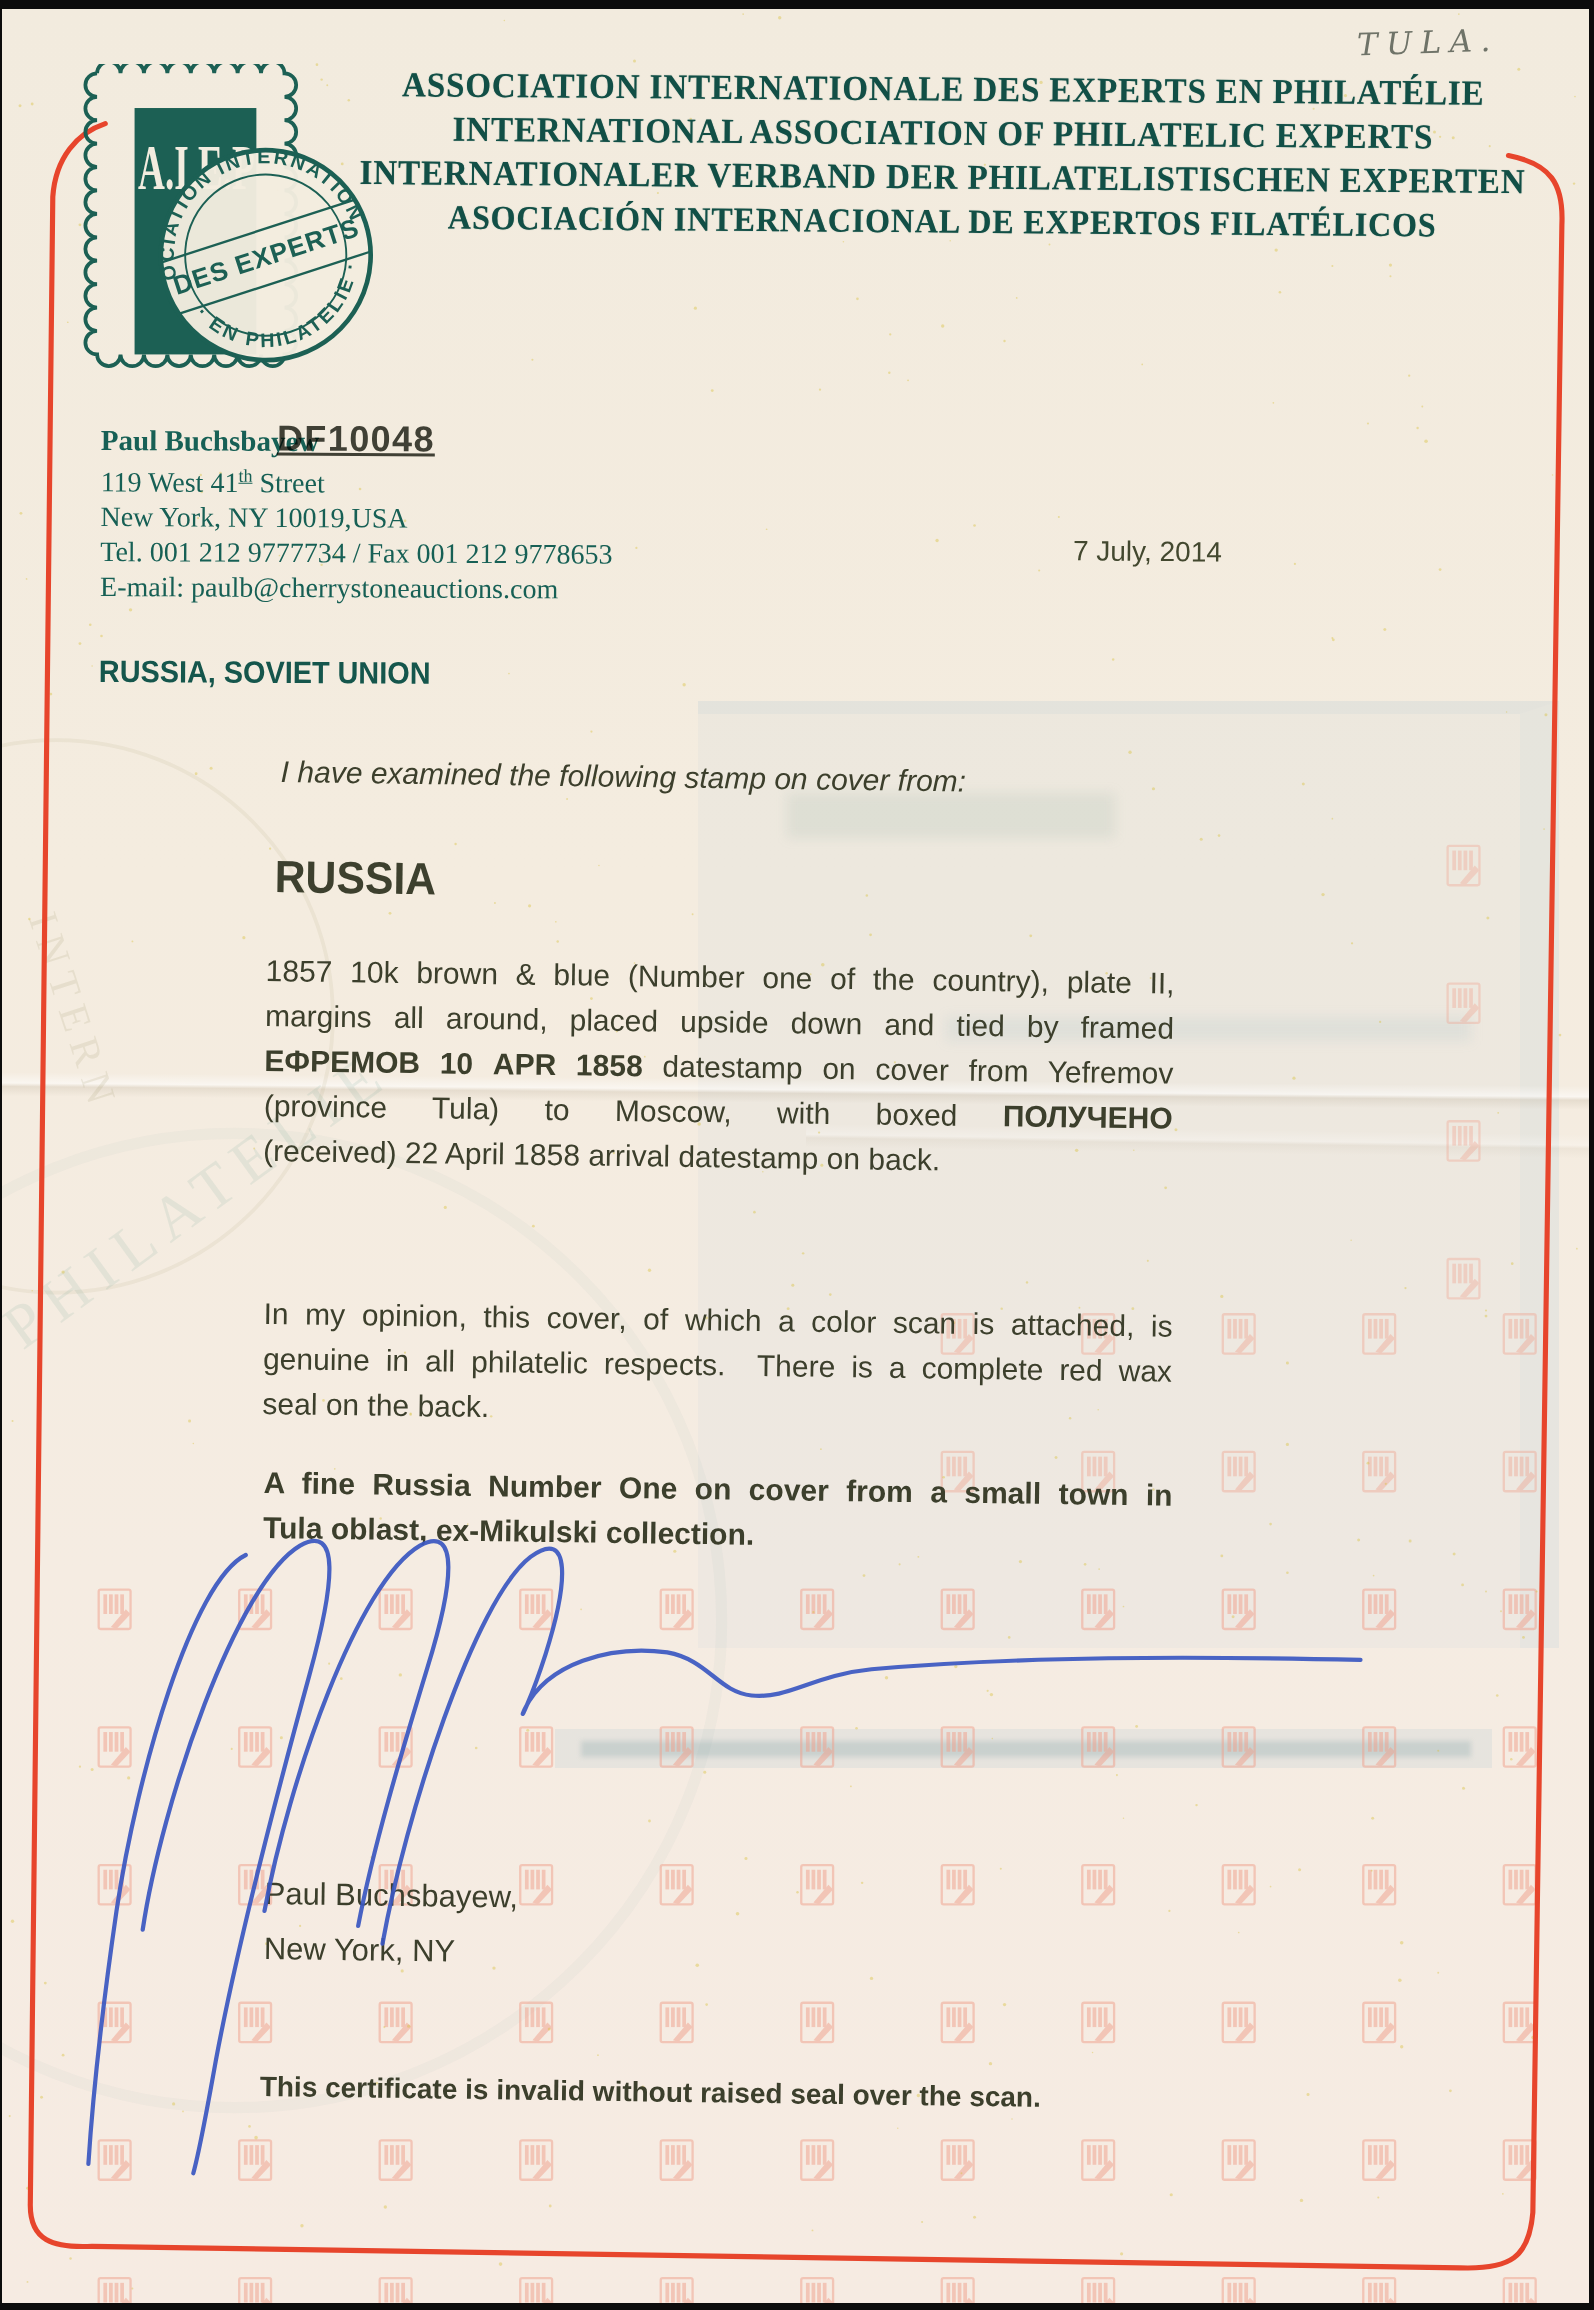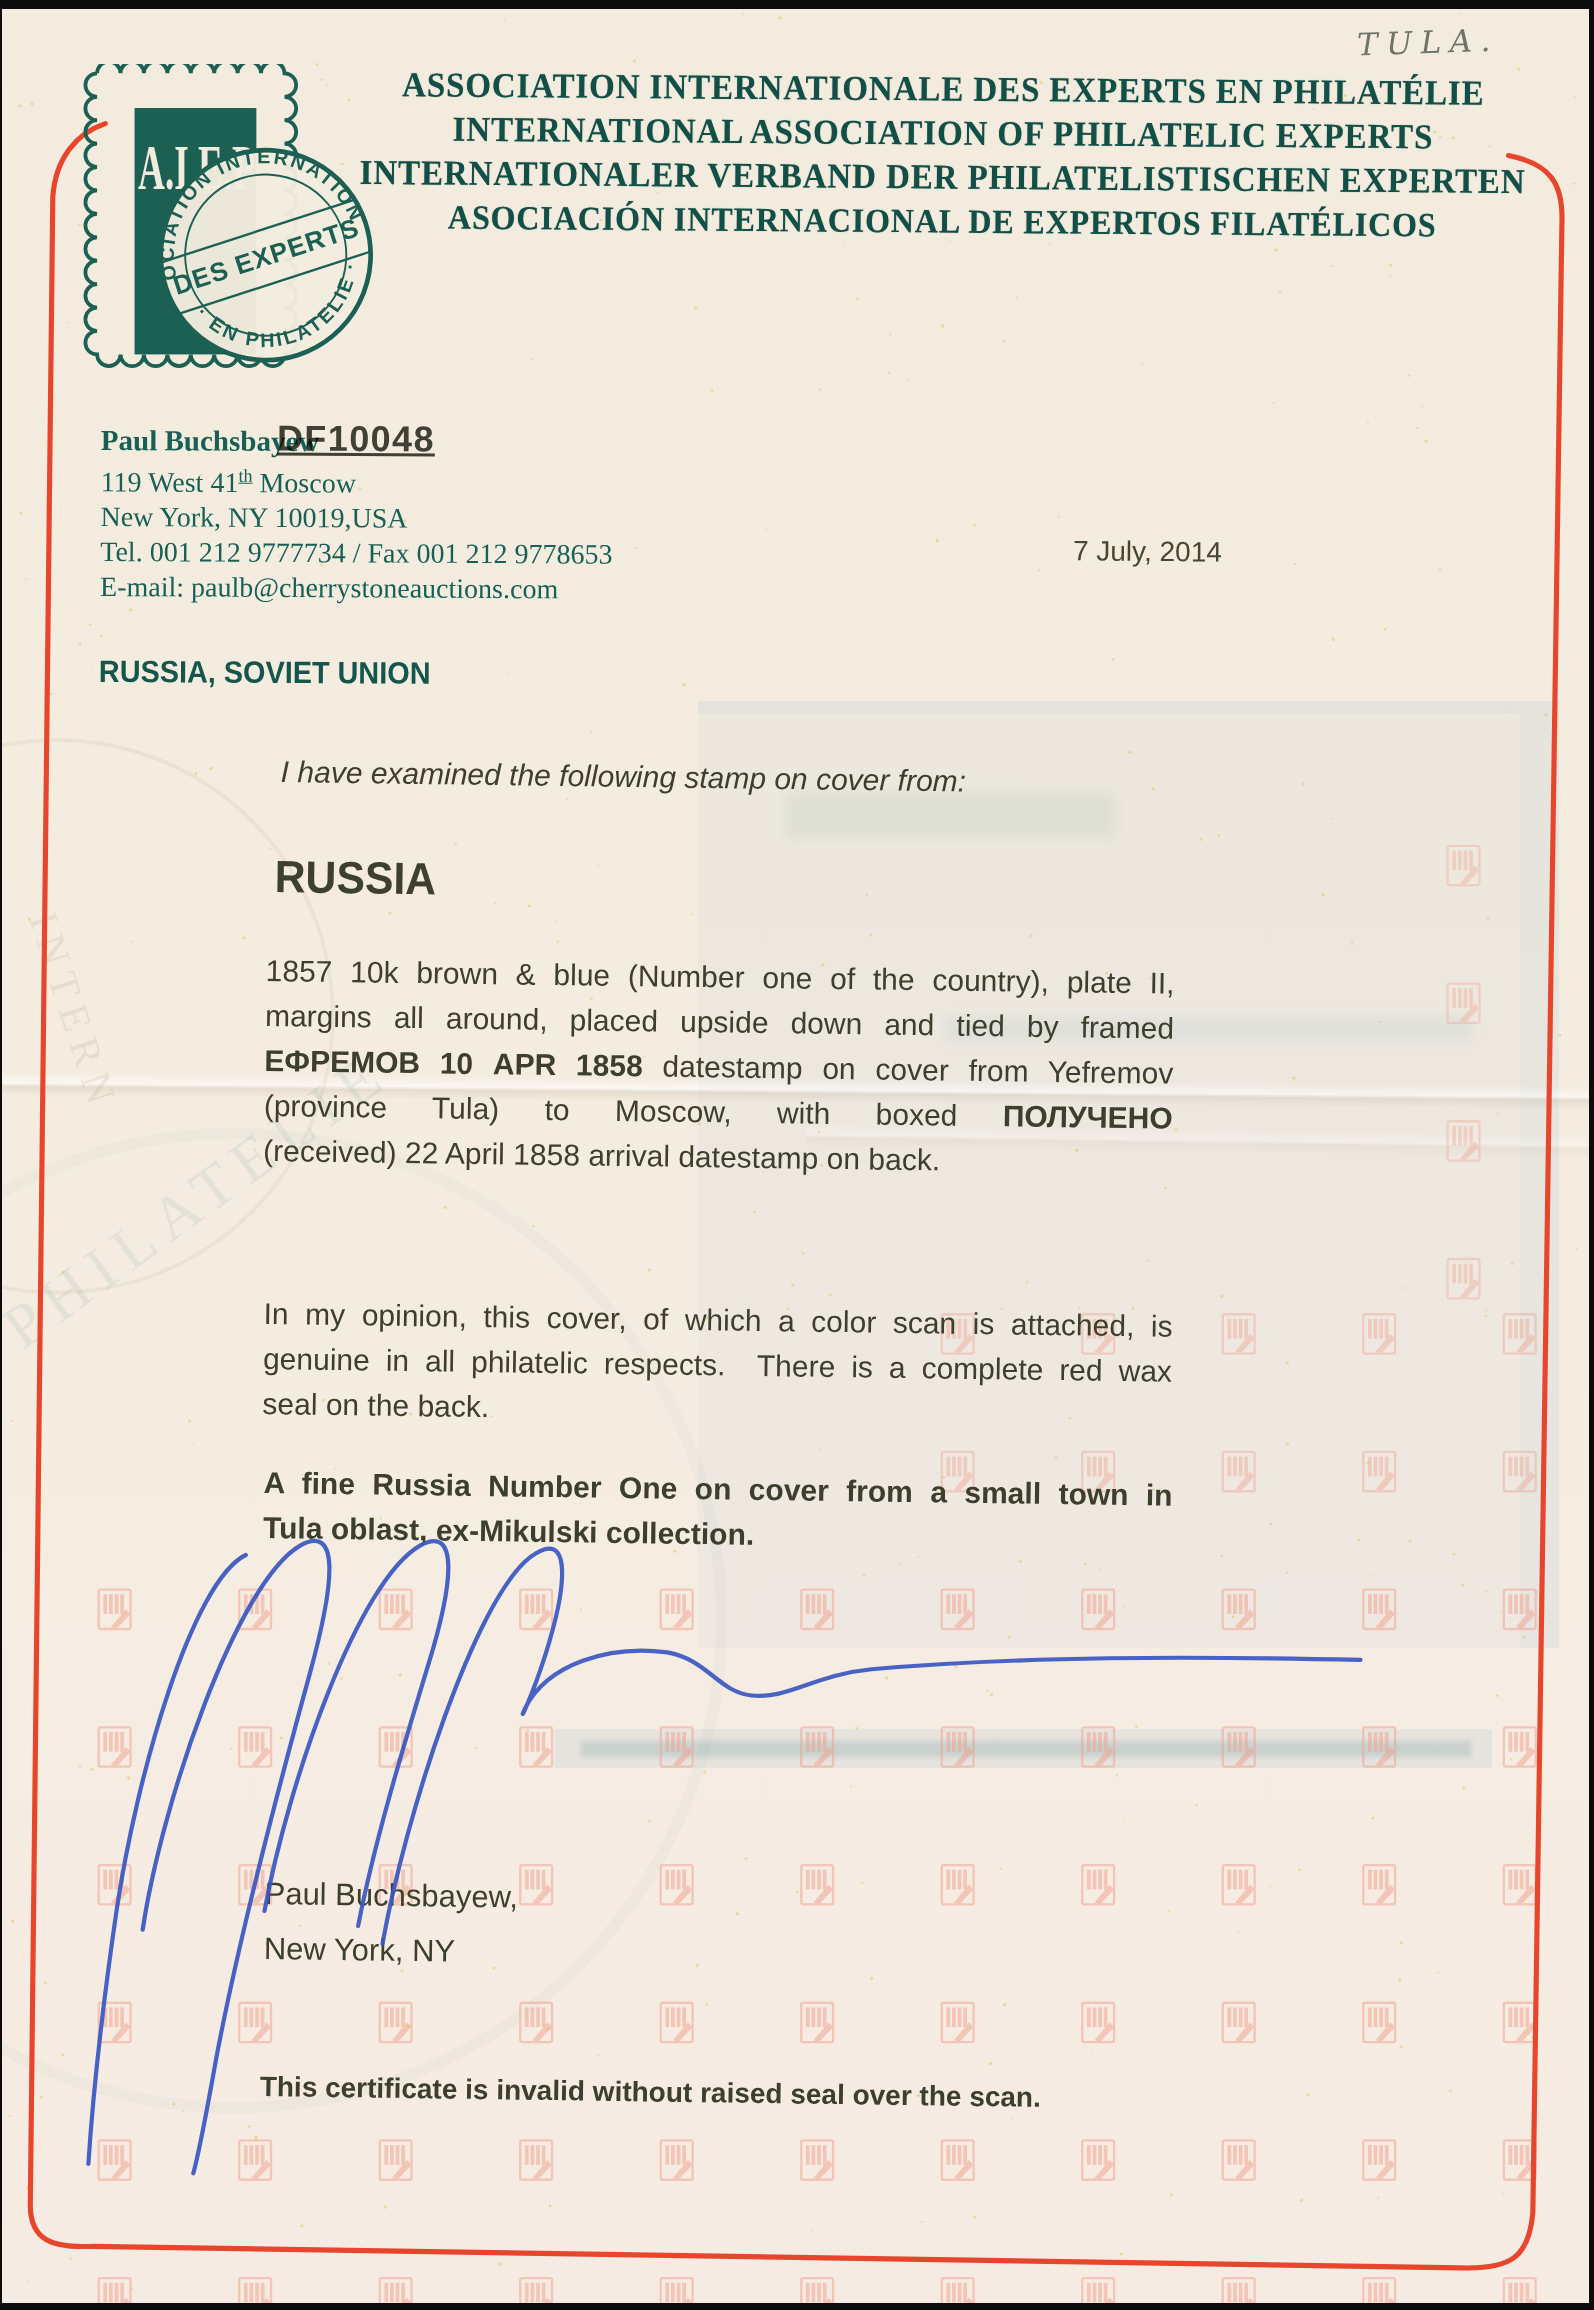--- a/index.html
+++ b/index.html
@@ -512,21 +512,21 @@
     <div class="org-line">ASSOCIATION INTERNATIONALE DES EXPERTS EN PHILATÉLIE</div>
     <div class="org-line">INTERNATIONAL ASSOCIATION OF PHILATELIC EXPERTS</div>
     <div class="org-line">INTERNATIONALER VERBAND DER PHILATELISTISCHEN EXPERTEN</div>
     <div class="org-line" style="font-size:32px;">ASOCIACIÓN INTERNACIONAL DE EXPERTOS FILATÉLICOS</div>
   </div>
 
   <div class="abs handwritten">TULA.</div>
 
   <div class="abs addr">
     <div class="nm">Paul Buchsbayew</div>
-    <div><span>119 West 41</span><sup>th</sup><span> Moscow</span></div>
+    <div><span>119 West 41</span><sup>th</sup><span> Street</span></div>
     <div>New York, NY 10019,USA</div>
     <div>Tel. 001 212 9777734 / Fax 001 212 9778653</div>
     <div>E-mail: paulb@cherrystoneauctions.com</div>
   </div>
 
   <div class="abs cert-no">DF10048</div>
 
   <div class="abs dateline">7 July, 2014</div>
 
   <div class="abs category">RUSSIA, SOVIET UNION</div>

